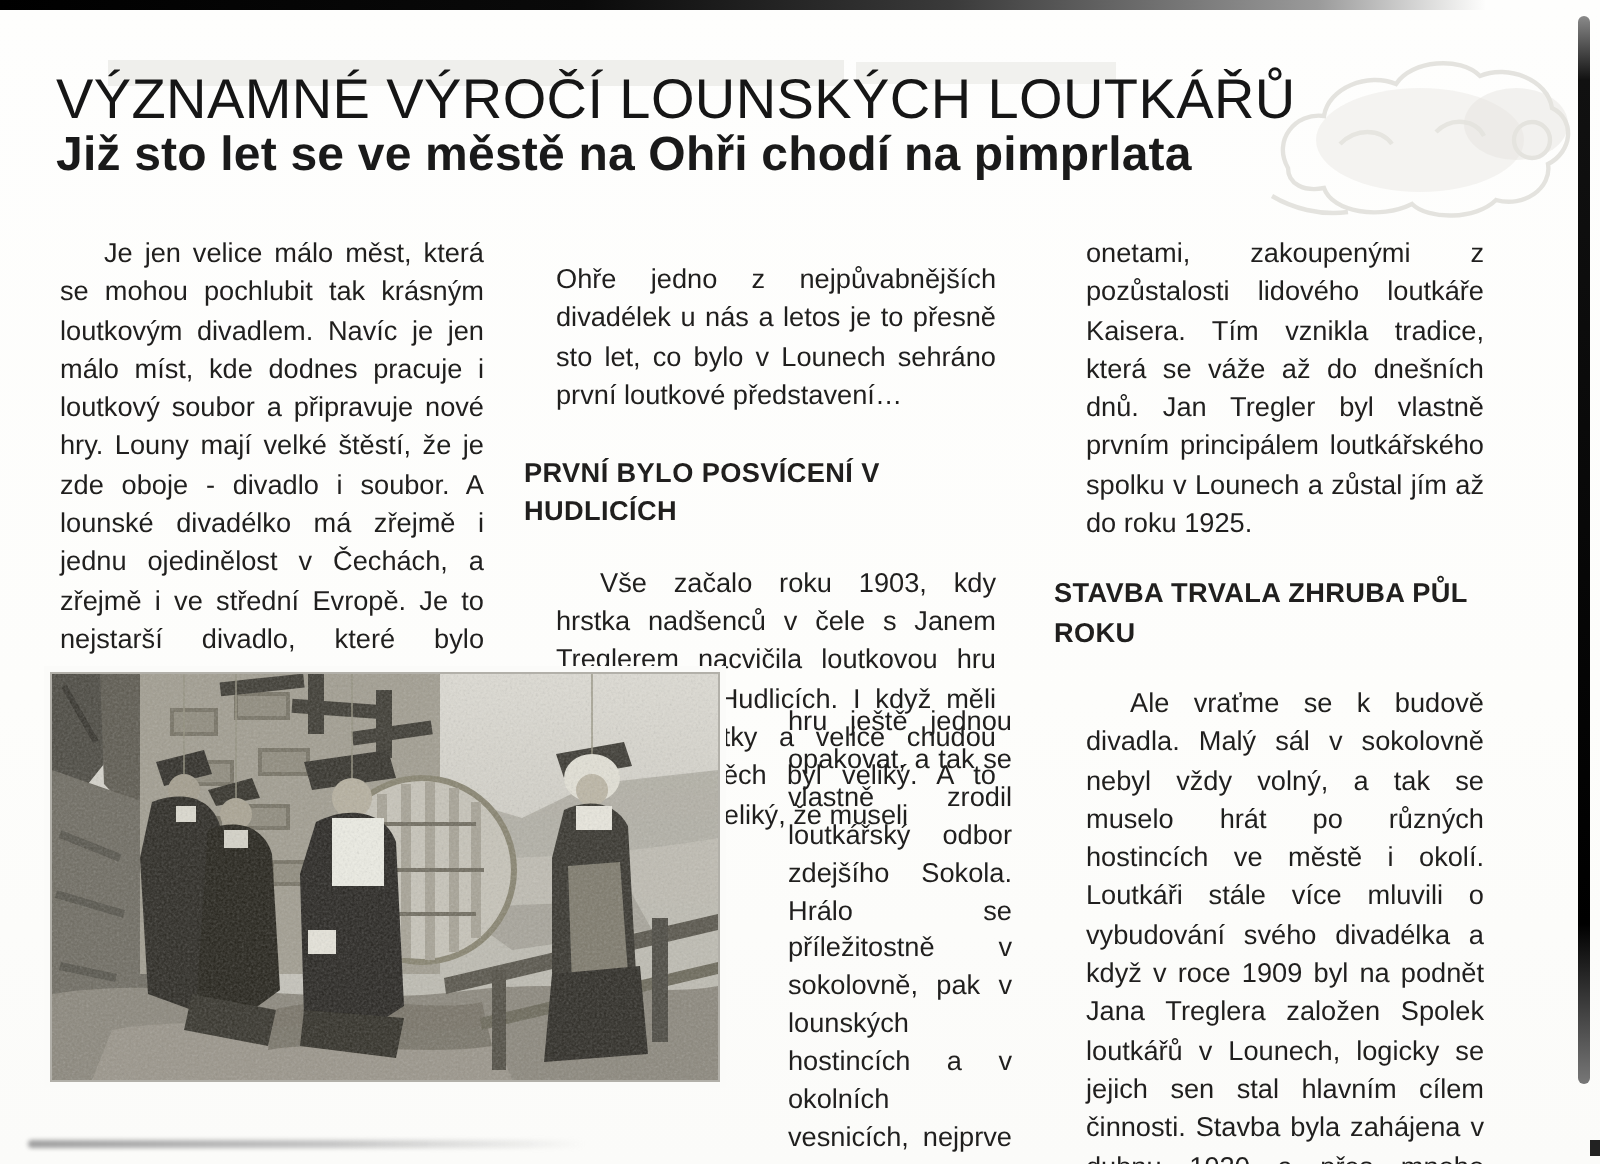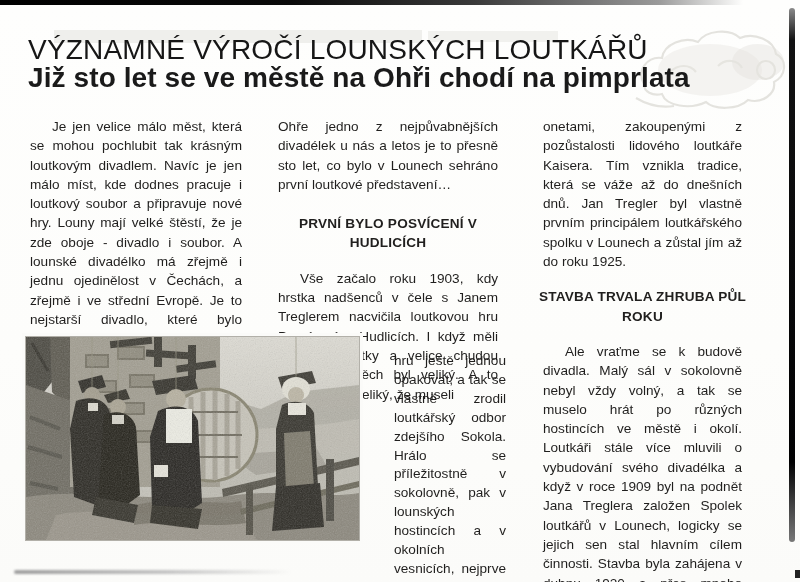--- a/index.html
+++ b/index.html
@@ -15,30 +15,30 @@
     background:linear-gradient(to bottom,#8a8a8a 0%,#111 6%,#000 85%,#777 100%);}
   .corner-dot{position:absolute;left:795px;top:570px;width:5px;height:8px;background:#222;}
   .smudge-title-a{position:absolute;left:54px;top:30px;width:368px;height:13px;background:#ebebe7;opacity:.8;}
   .smudge-title-b{position:absolute;left:428px;top:31px;width:130px;height:11px;background:#ededea;opacity:.8;}
   .smudge-bottom{position:absolute;left:14px;top:570px;width:278px;height:4px;border-radius:2px;
     background:linear-gradient(to right,#9f9f9f,#c4c4c4 55%,rgba(255,255,255,0));filter:blur(1px);}
   .sketch{position:absolute;left:626px;top:12px;}
   
   .header{position:absolute;left:28px;top:34px;}
   .title{margin:0;font-size:28px;line-height:31px;font-weight:400;letter-spacing:.2px;color:#161616;}
-  .subtitle{margin:1px 0 0 0;font-size:28px;line-height:24px;font-weight:700;letter-spacing:.1px;color:#1a1a1a;}
+  .subtitle{margin:1px 0 0 0;font-size:24px;line-height:24px;font-weight:700;letter-spacing:.1px;color:#1a1a1a;}
   
   .col{position:absolute;font-size:13.6px;line-height:19.3px;color:#201f1e;}
   .col p{margin:16px;text-align:justify;}
   .col p.indent{text-indent:22px;}
   .col1{left:14px;top:101px;width:244px;}
-  .col2{left:262px;top:101px;width:252px;}
+  .col2{left:262px;top:114px;width:252px;}
   .col2narrow{left:378px;top:336px;width:144px;line-height:18.9px;}
   .col3{left:527px;top:101px;width:231px;}
-  .subhead{margin:20px 0 4px 0;font-size:13.6px;font-weight:700;letter-spacing:.2px;text-align:center;}
+  .subhead{margin:20px 0 4px 0;font-size:13.6px;font-weight:700;letter-spacing:.2px;text-align:left;}
   .col3 .subhead{margin-top:12px;}
   
   .photo{position:absolute;left:25px;top:336px;width:333px;height:203px;margin:0;
     border:1px solid #b2b0a9;box-shadow:0 0 0 3px #fbfbf9;}
   .photo svg{display:block;}
 </style>
 </head>
 <body>
 
 <div class="page">

